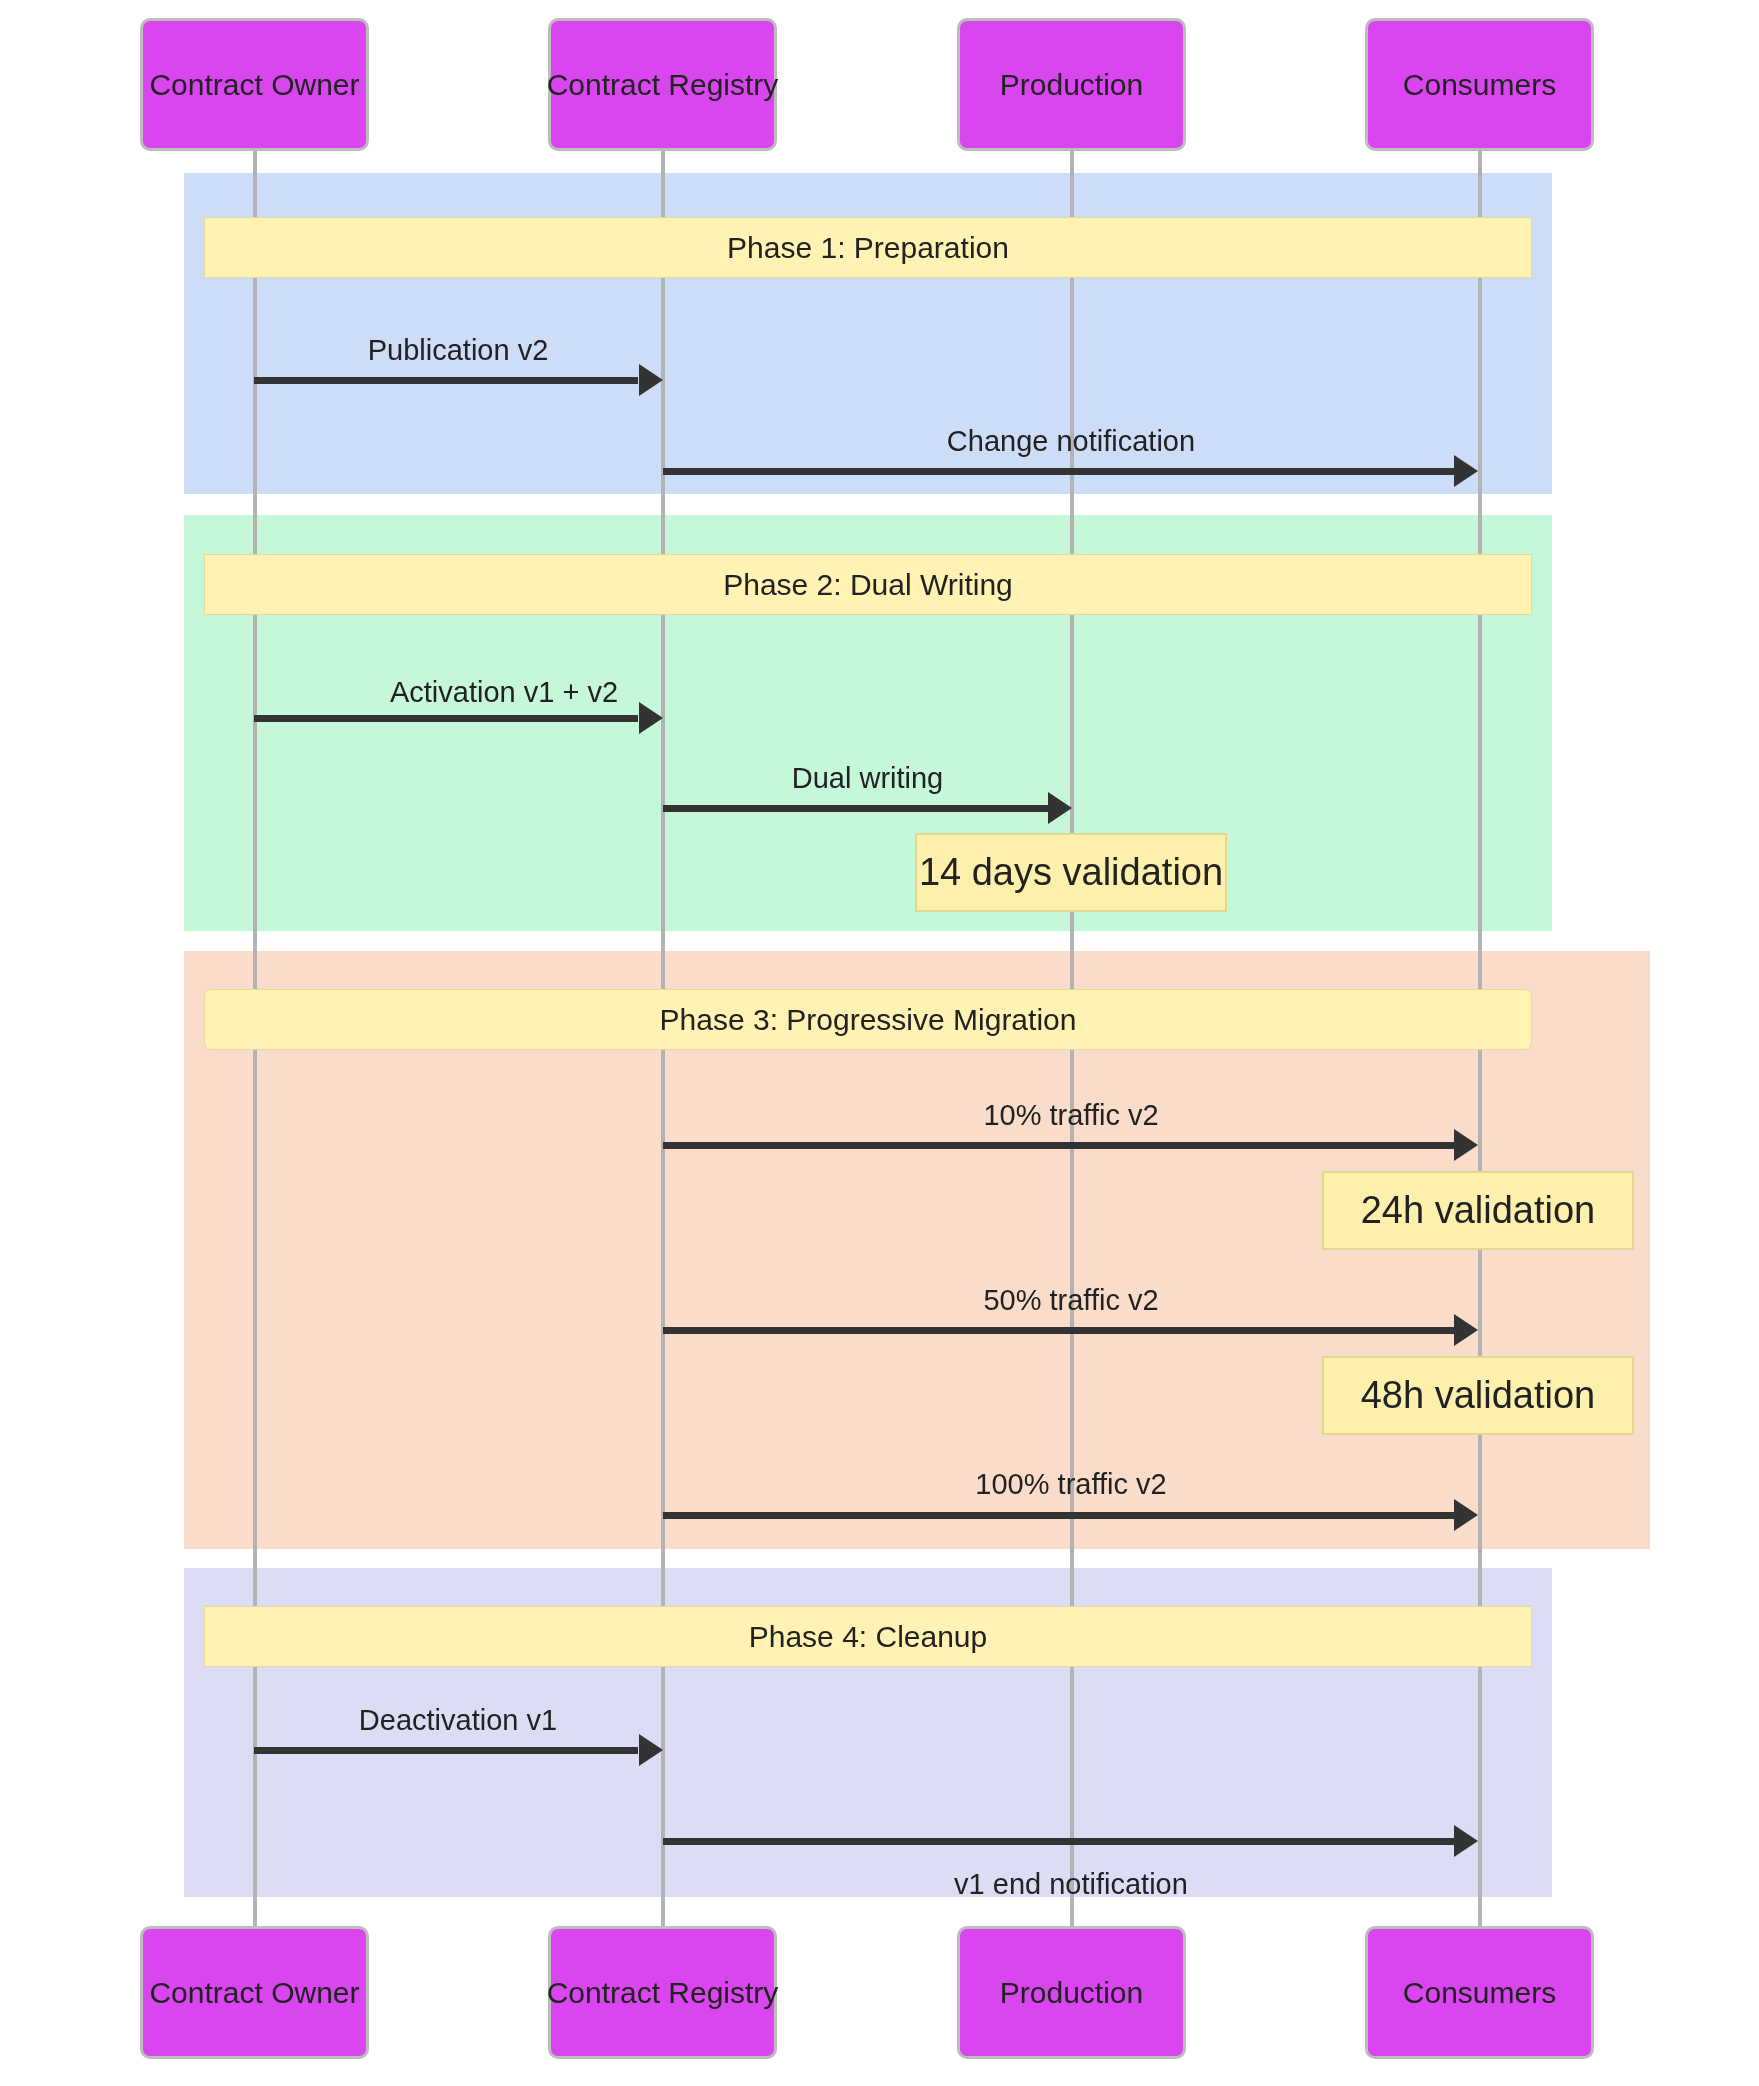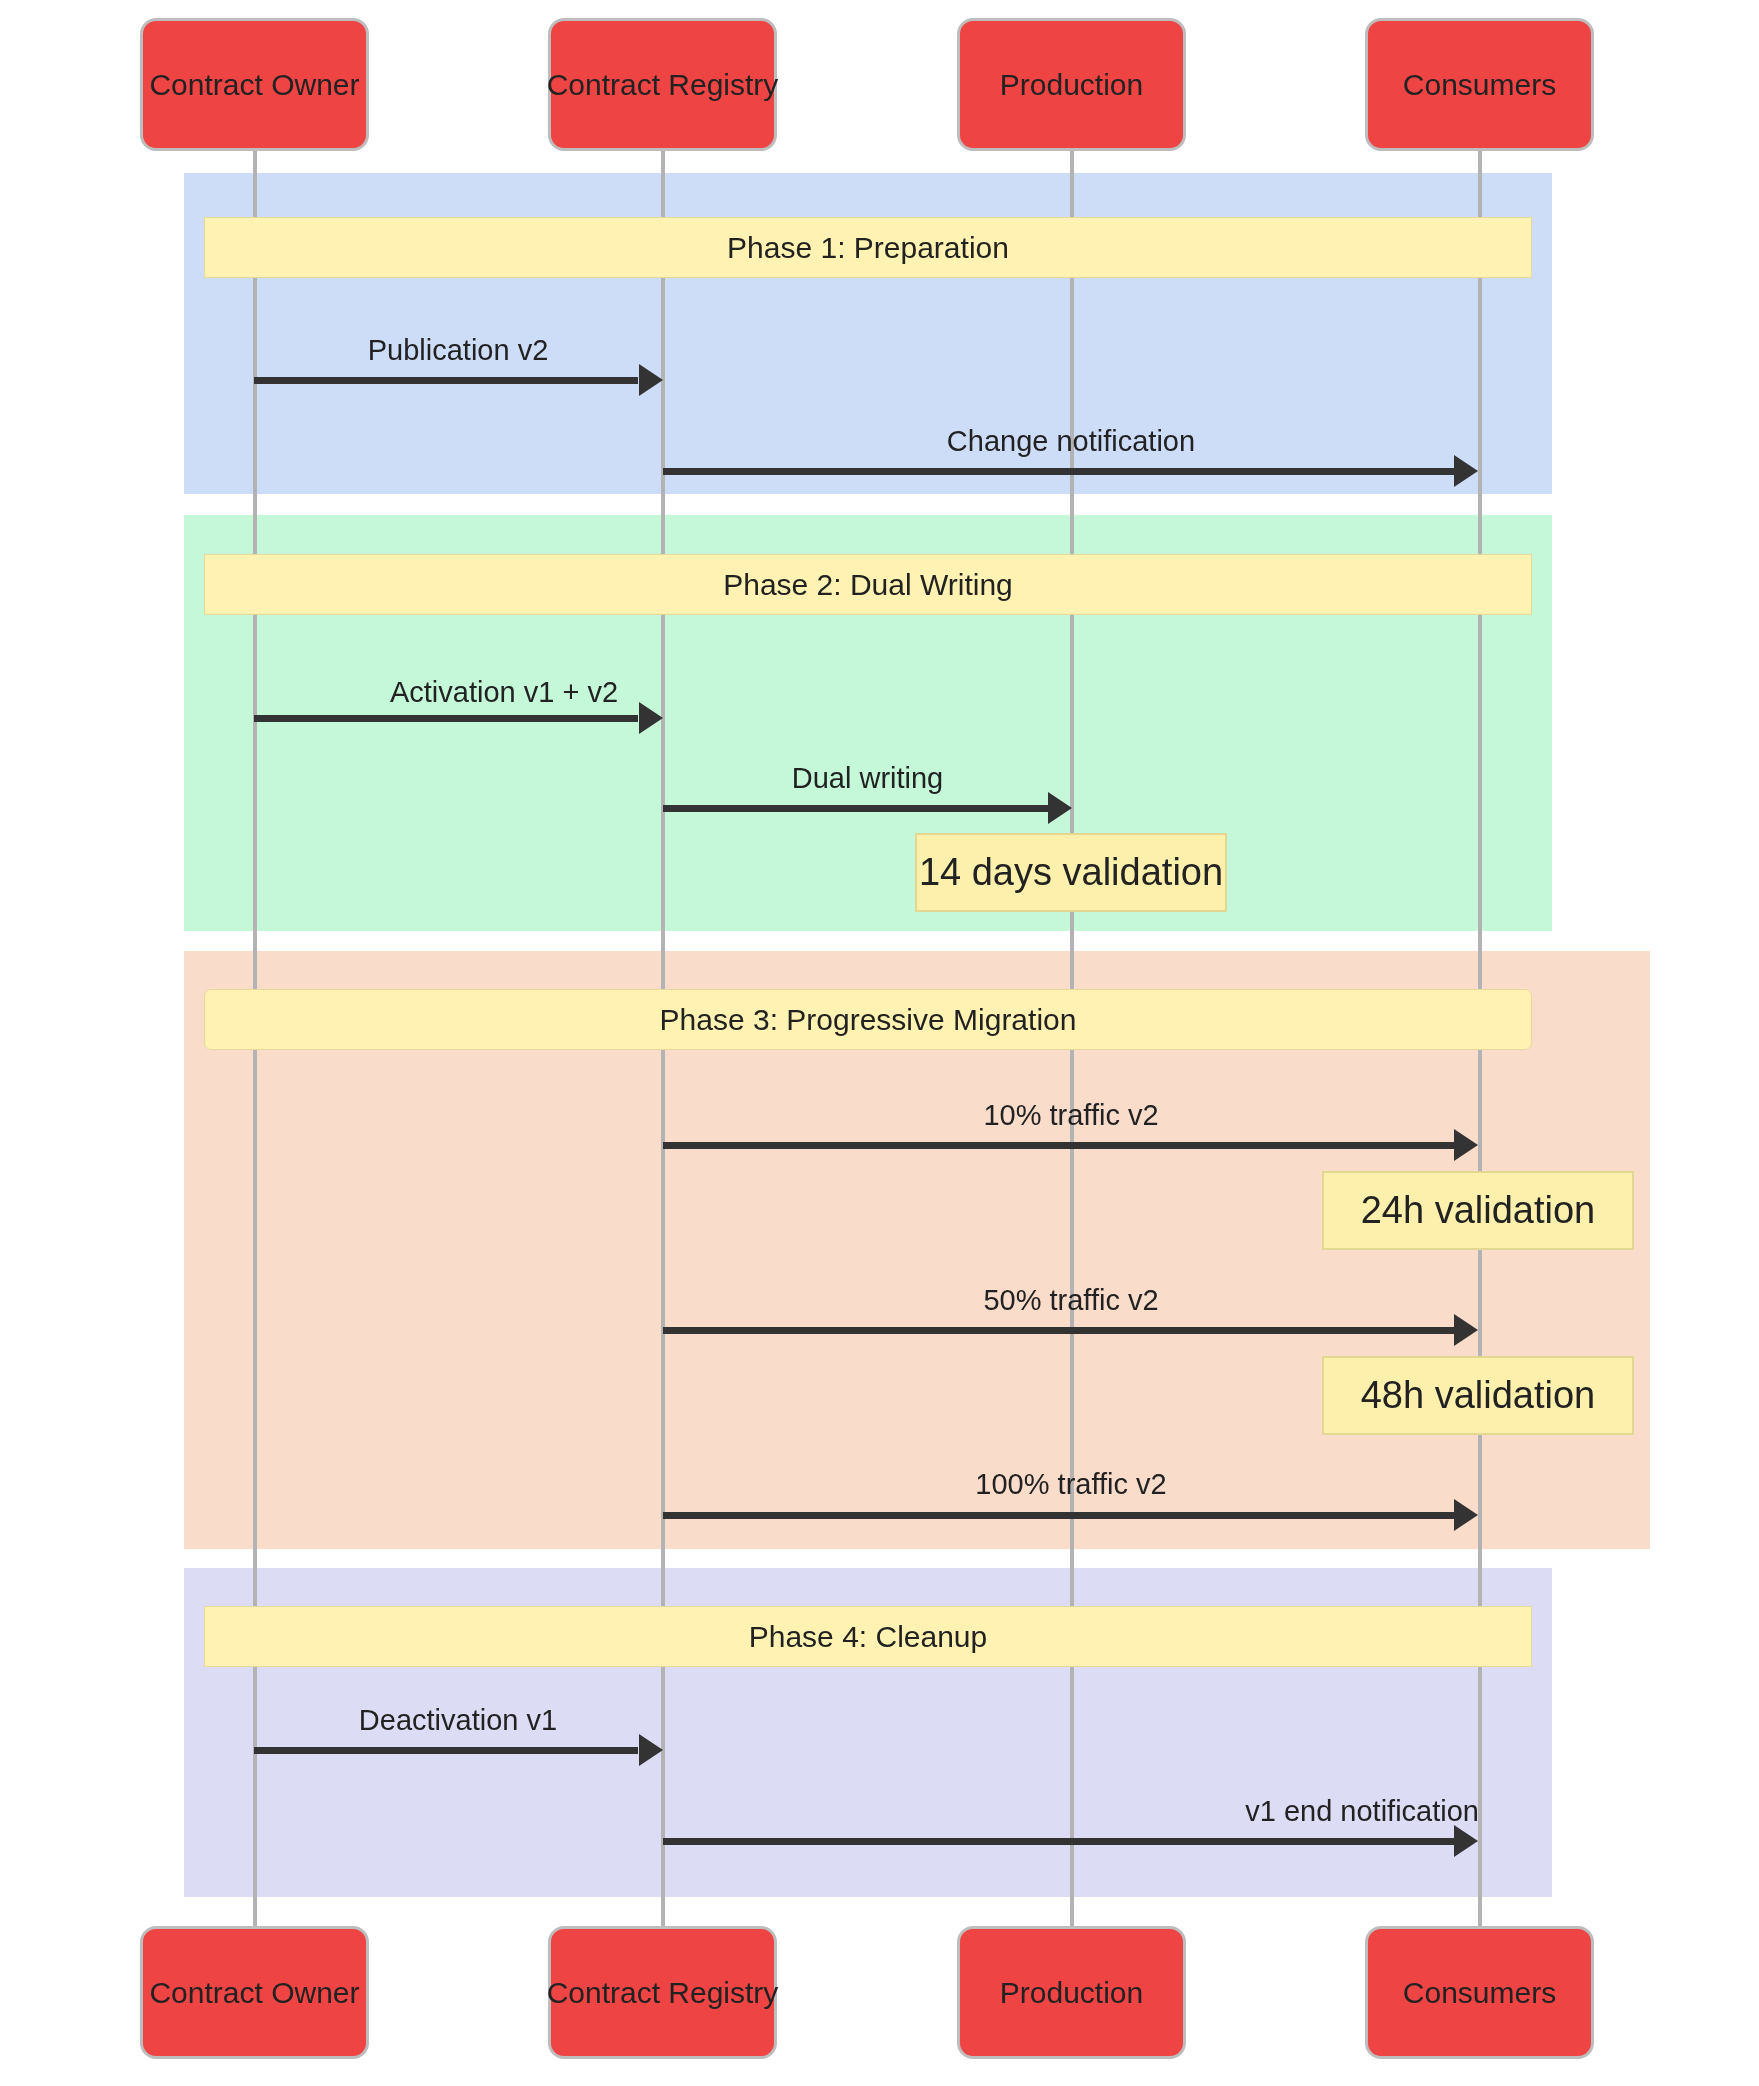--- a/index.html
+++ b/index.html
@@ -2,22 +2,22 @@
 <html style="font-size:8.7px"><head>
 <meta charset="utf-8">
 <style>
   html,body{margin:0;padding:0;background:#ffffff;}
   body{font-family:"Liberation Sans","DejaVu Sans",sans-serif;}
   #stage{position:relative;width:1760px;height:2087px;background:#ffffff;overflow:hidden;}
 
   .phase-band{position:absolute;}
   .lifeline{position:absolute;width:3.8px;background:#b3b3b3;top:151px;height:1775px;}
 
-  .participant{position:absolute;width:229px;height:133px;background:#ef4444;
-    border:3.3px solid #bdbdbd;border-radius:16px;box-sizing:border-box;
+  .participant{position:absolute;width:229px;height:133px;background:#d946ef;
+    border:3.3px solid #bdbdbd;border-radius:10px;box-sizing:border-box;
     display:flex;align-items:center;justify-content:center;}
   .participant span{font-size:30px;color:#222222;white-space:nowrap;}
 
   .phase-label{position:absolute;background:#fff2b2;border:1.6px solid #e6d99a;
     box-sizing:border-box;display:flex;align-items:center;justify-content:center;}
   .phase-label span{font-size:30px;color:#222222;white-space:nowrap;}
 
   .note{position:absolute;background:#fdf0ac;border:2.2px solid #e3d892;
     box-sizing:border-box;display:flex;align-items:center;justify-content:center;}
   .note span{font-size:38px;color:#222222;white-space:nowrap;}
@@ -126,21 +126,21 @@
   <div class="phase-label" style="left:204px;top:1606px;width:1328px;height:61px;">
     <span>Phase 4: Cleanup</span>
   </div>
 
   <div class="msg-label" style="left:254px;top:1704px;width:408px;">
     <span>Deactivation v1</span>
   </div>
   <div class="msg" style="left:254px;top:1747px;width:384px;"></div>
   <div class="msg-head" style="left:639px;top:1734px;"></div>
 
-  <div class="msg-label" style="left:663px;top:1795px;width:816px;text-align:right;">
+  <div class="msg-label" style="left:663px;top:1868px;width:816px;">
     <span>v1 end notification</span>
   </div>
   <div class="msg" style="left:663px;top:1838px;width:792px;"></div>
   <div class="msg-head" style="left:1454px;top:1825px;"></div>
 
   <div class="participant" style="left:140px;top:1926px;">
     <span>Contract Owner</span>
   </div>
   <div class="participant" style="left:548px;top:1926px;">
     <span>Contract Registry</span>

